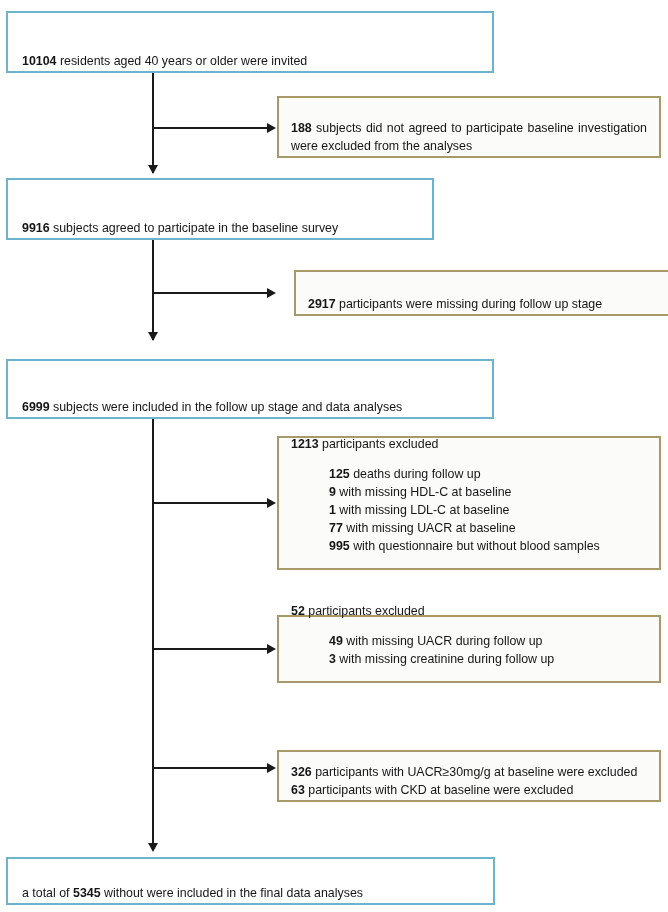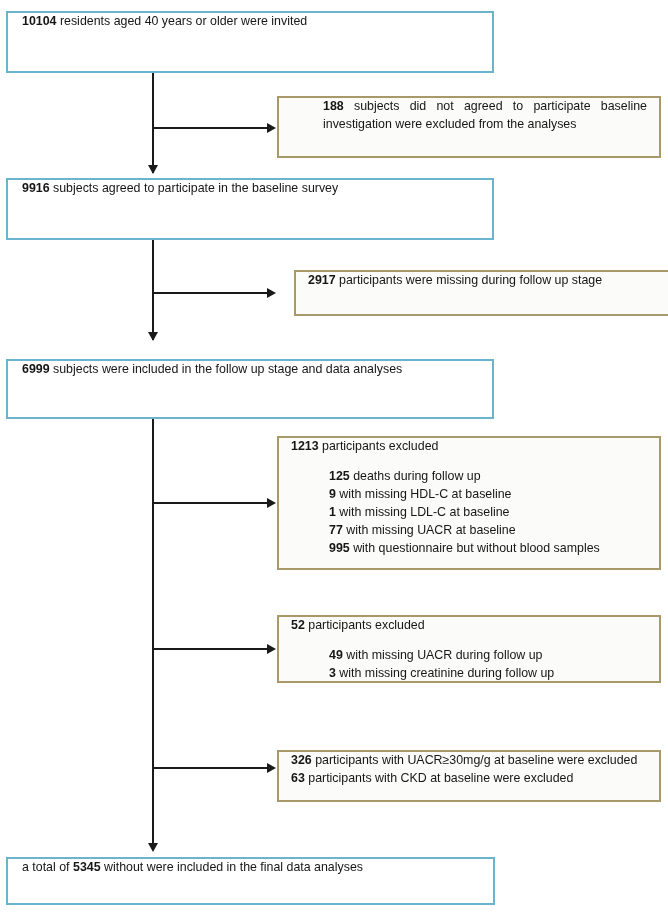--- a/index.html
+++ b/index.html
@@ -16,21 +16,21 @@
     height: 912px;
     background: #ffffff;
     overflow: hidden;
   }
 
   
   .box {
     position: absolute;
     box-sizing: border-box;
     display: flex;
-    align-items: flex-start;
+    align-items: flex-end;
     background: #fdfdfd;
   }
   .box-blue {
     border: 2px solid #6cb4ce;
     background: #ffffff;
   }
   .box-tan {
     border: 2px solid #a89968;
     background: #fbfbf9;
   }
@@ -122,39 +122,39 @@
 
   <div class="hline" style="left:152px; top:767px; width:117px;"></div>
   <div class="arrow-right" style="left:267px; top:763px;"></div>
 
   <div class="box box-blue" style="left:6px; top:11px; width:488px; height:62px;">
     <div class="box-text">
       <span class="b">10104</span><span> residents aged 40 years or older were invited</span>
     </div>
   </div>
 
-  <div class="box box-blue" style="left:6px; top:178px; width:488px; height:62px;">
+  <div class="box box-blue" style="left:6px; top:178px; width:428px; height:62px;">
     <div class="box-text">
       <span class="b">9916</span><span> subjects agreed to participate in the baseline survey</span>
     </div>
   </div>
 
   <div class="box box-blue" style="left:6px; top:359px; width:488px; height:60px;">
     <div class="box-text">
       <span class="b">6999</span><span> subjects were included in the follow up stage and data analyses</span>
     </div>
   </div>
 
   <div class="box box-blue" style="left:6px; top:857px; width:489px; height:48px;">
     <div class="box-text">
       <span>a total of </span><span class="b">5345</span><span> without were included in the final data analyses</span>
     </div>
   </div>
 
-  <div class="box box-tan" style="left:277px; top:96px; width:384px; height:62px;padding-left:32px;">
+  <div class="box box-tan" style="left:277px; top:96px; width:384px; height:62px;">
     <div class="box-text justify">
       <span class="b">188</span><span> subjects did not agreed to participate baseline investigation were excluded from the analyses</span>
     </div>
   </div>
 
   <div class="box box-tan" style="left:294px; top:270px; width:456px; height:46px;">
     <div class="box-text">
       <span class="b">2917</span><span> participants were missing during follow up stage</span>
     </div>
   </div>

